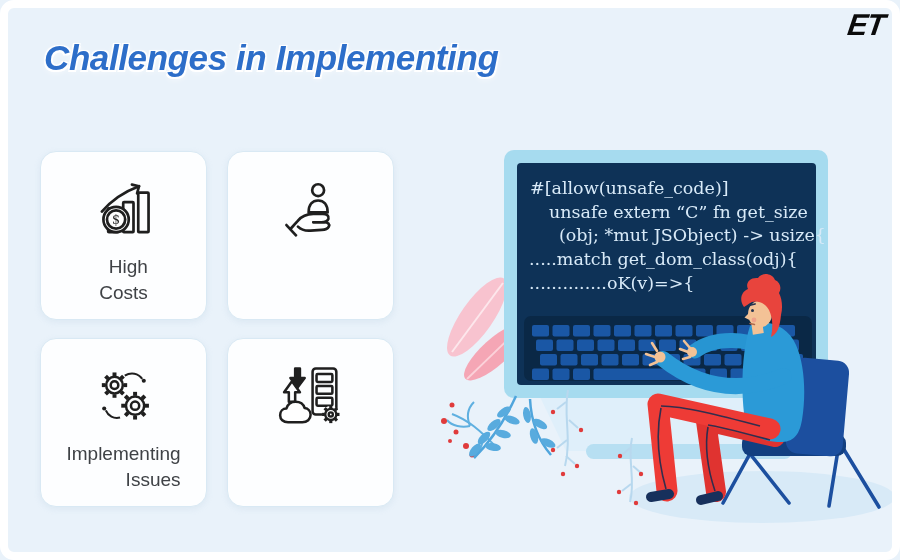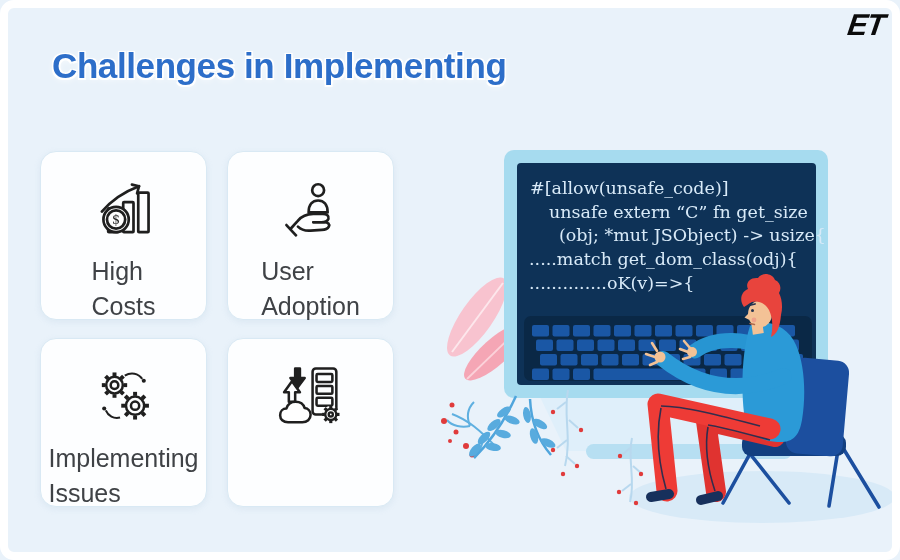--- a/index.html
+++ b/index.html
@@ -1,36 +1,36 @@
 <!DOCTYPE html>
 <html style="--c-page_bg: #e9f2fa; --c-frame_white: #ffffff; --c-title_blue: #2d6ec9; --c-card_border: #d9e9f4; --c-label_gray: #3f4246; --c-icon_stroke: #1f1f1f; --c-monitor_frame: #a6dbef; --c-screen_navy: #0e3257; --c-keyboard_panel: #0a2846; --c-key_blue: #1a57a5; --c-code_text: #d8eaf8; --c-sweater_blue: #2b9ad7; --c-pants_red: #ee3b36; --c-hair_red: #e8443d; --c-skin: #f3c296; --c-chair_navy: #1c4f9f; --c-shadow_blue: #d8eaf7; --c-berry_red: #e03b3b; --c-leaf_blue: #58abde; --c-twig_pale: #b8d8ee; --c-feather_pink_light: #f8c3cf; --c-feather_pink_deep: #f5a6b5;"><head>
 <meta charset="utf-8">
 <style>
   html,body{margin:0;padding:0;background:#ffffff;}
   .stage{position:relative;width:900px;height:560px;background:var(--c-page_bg,#e9f2fa);overflow:hidden;
          font-family:"Liberation Sans",sans-serif;}
   .white-frame{position:absolute;inset:0;border:8px solid #ffffff;border-radius:14px;pointer-events:none;z-index:50;}
 
   
-  .title{position:absolute;left:44px;top:36px;margin:8px;font-weight:700;font-size:35px;line-height:43px;
+  .title{position:absolute;left:44px;top:36px;margin:0;font-weight:700;font-size:35px;line-height:43px;
          letter-spacing:-0.4px;color:var(--c-title_blue,#2d6ec9);
-         text-shadow:-1.5px -1.5px 0 #fff,1.5px -1.5px 0 #fff,-1.5px 1.5px 0 #fff,1.5px 1.5px 0 #fff,0 2px 7px rgba(255,255,255,.85);}
+         text-shadow:-1.5px -1.5px 0 #fff,1.5px -1.5px 0 #fff,-1.5px 1.5px 0 #fff,1.5px 1.5px 0 #fff,0 2px 7px rgba(255,255,255,.85);font-style:italic;}
   .title span{display:block;}
 
   
   .logo{position:absolute;right:16px;top:8px;font-weight:700;font-style:italic;font-size:30px;
         letter-spacing:-1px;color:#0b0b0b;transform:skewX(-8deg);}
 
   
   .cards{position:absolute;left:40px;top:151px;display:grid;grid-template-columns:167px 167px;
          grid-auto-rows:169px;column-gap:20px;row-gap:18px;}
   .card{background:#fdfeff;border:1.5px solid var(--c-card_border,#d9e9f4);border-radius:16px;
         box-shadow:0 2px 6px rgba(150,180,205,.16);display:flex;flex-direction:column;align-items:center;box-sizing:border-box;}
   .card svg.icon{width:76px;height:76px;margin-top:20px;flex:0 0 auto;}
-  .card-label{margin-top:6px;text-align:left;white-space:pre-line;font-size:25px;line-height:1.38;
+  .card-label{margin-top:6px;text-align:right;white-space:pre-line;font-size:19px;line-height:1.38;
               color:var(--c-label_gray,#3f4246);}
 
   .illo{position:absolute;left:420px;top:140px;z-index:1;}
 </style>
 </head>
 <body>
 
 <div class="stage">
 
   <div class="logo">ET</div>
@@ -61,22 +61,20 @@
     <div class="card">
       <svg class="icon" viewBox="0 0 96 96">
         <g fill="none" stroke="#1f1f1f" stroke-width="3.4" stroke-linecap="round" stroke-linejoin="round">
           <circle cx="57" cy="23" r="7.5"></circle>
           <path d="M45,51 c0,-10 5,-15 12,-15 s12,5 12,15 z"></path>
           <path d="M22,72 l9,-10 c5,-6 12,-9 20,-9 h12 c5,0 8,2.5 7,6 c-1,3 -4.5,4.5 -9,4.5 h-10"></path>
           <path d="M51,63.5 h14 c4.5,0 7,2.5 5.5,5.5 c-1.5,3 -5,4 -9,4 l-14,1 c-7,.5 -12,-1 -16,-5"></path>
           <path d="M17,67 l12,13"></path>
         </g>
       </svg>
-      <div class="card-label">User
-Adoption</div>
     </div>
 
     <div class="card">
       <svg class="icon" viewBox="0 0 96 96">
         <g fill="none" stroke="#1f1f1f" stroke-width="3.2">
           <circle cx="36" cy="33" r="10.5"></circle>
             <circle cx="36" cy="33" r="4.8"></circle>
           <g stroke-width="5">
             <path d="M47.5,33 H52"></path>
               <path d="M44.1,41.1 L47.3,44.3"></path>

